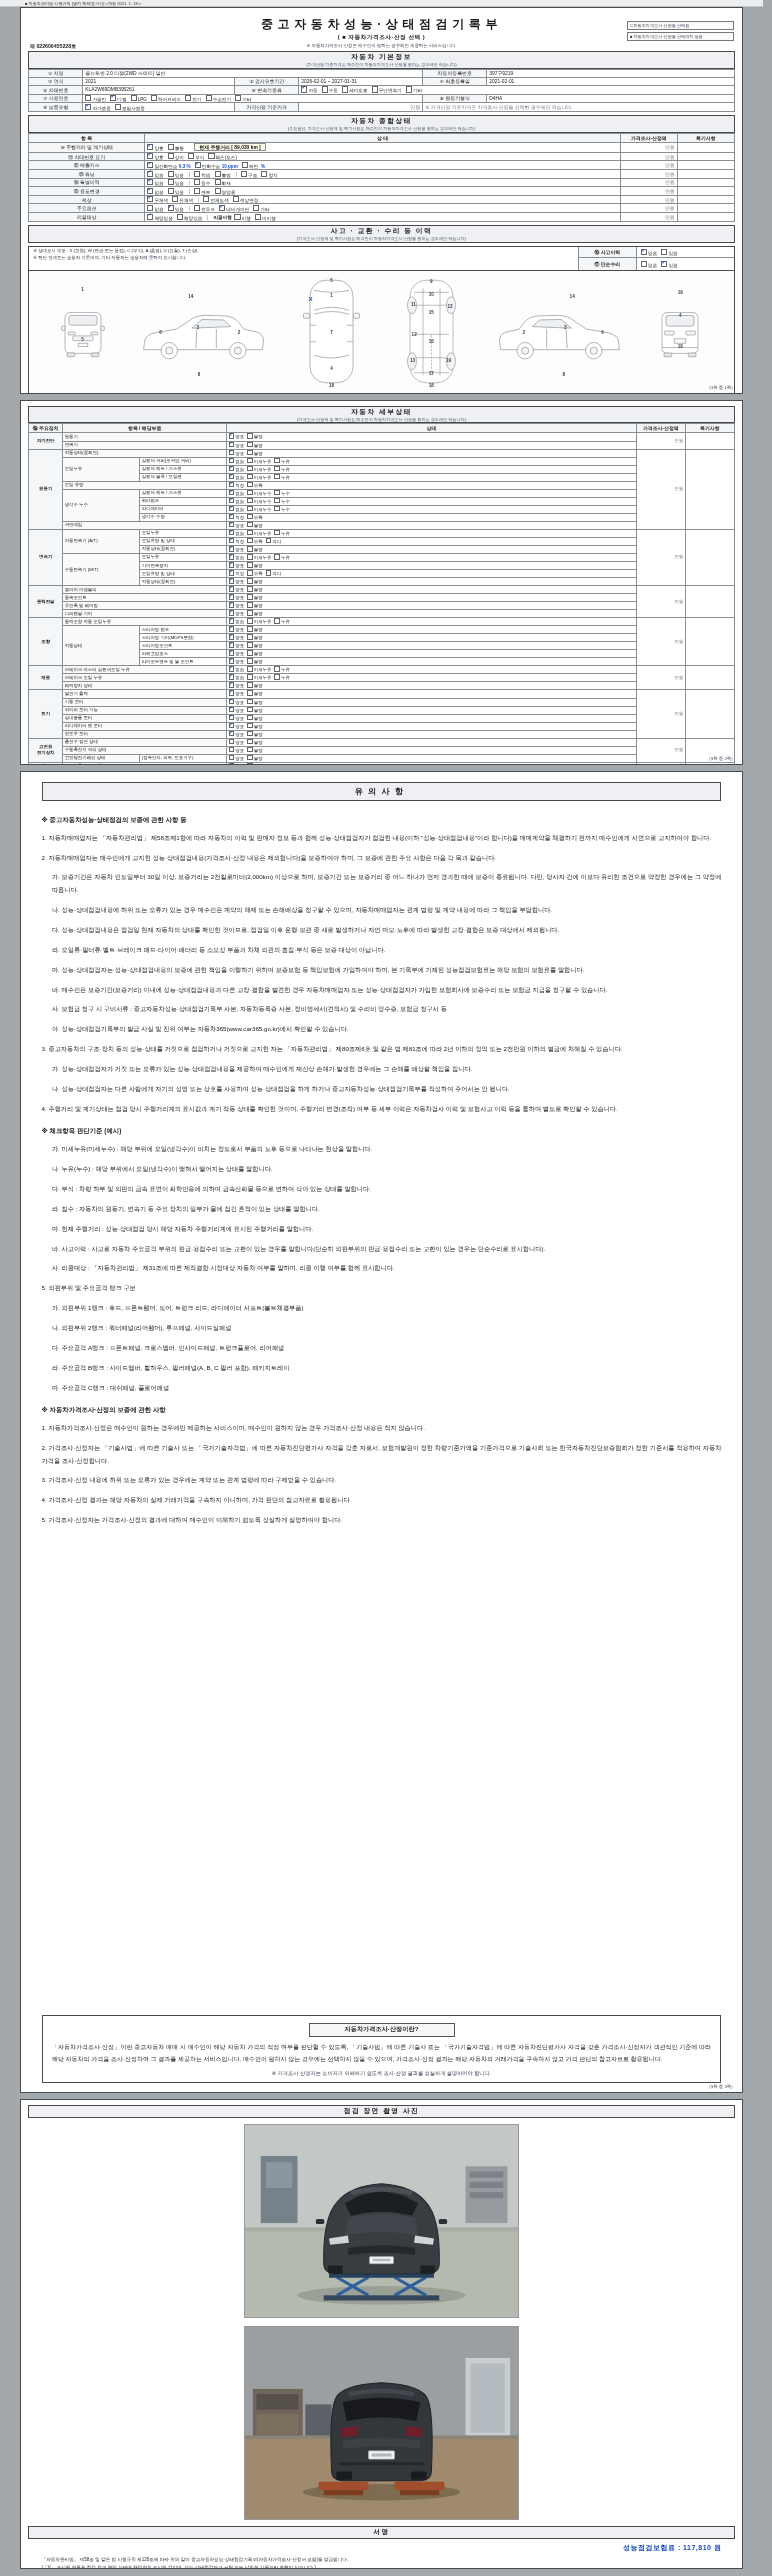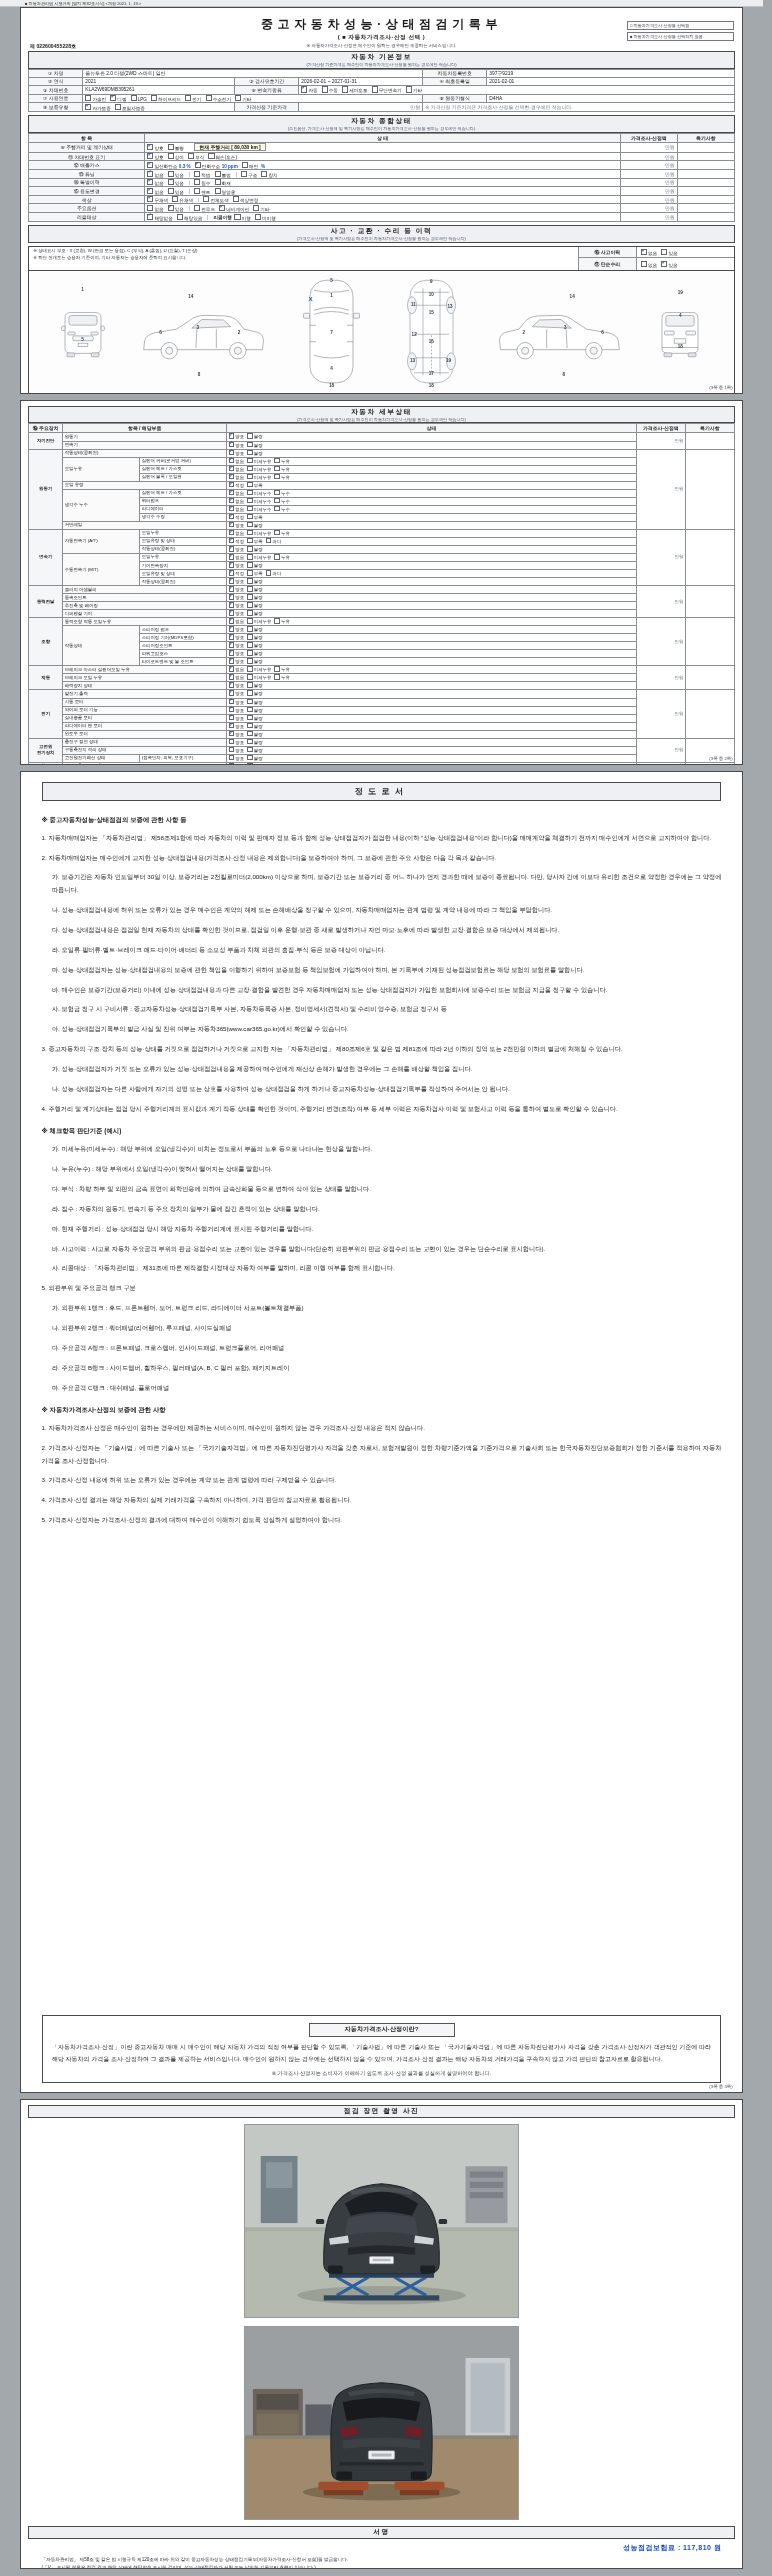--- a/index.html
+++ b/index.html
@@ -651,21 +651,21 @@
         </tbody>
     </table>
 
     <div class="marker">(3쪽 중 2쪽)</div>
   </section>
 
   <div class="pgap"></div>
 
   <section class="page page3">
     <div class="notice-bar">
-      <span class="notice-title">정도로서</span>
+      <span class="notice-title">유의사항</span>
     </div>
     <div class="notice-body" id="notice-body">
         <div class="not-h">※ 중고자동차성능·상태점검의 보증에 관한 사항 등</div>
         <p class="not-p">1. 자동차매매업자는 「자동차관리법」 제58조제1항에 따라 자동차의 이력 및 판매자 정보 등과 함께 성능·상태점검자가 점검한 내용(이하 "성능·상태점검내용"이라 합니다)을 매매계약을 체결하기 전까지 매수인에게 서면으로 고지하여야 합니다.</p>
         <p class="not-p">2. 자동차매매업자는 매수인에게 고지한 성능·상태점검내용(가격조사·산정 내용은 제외합니다)을 보증하여야 하며, 그 보증에 관한 주요 사항은 다음 각 목과 같습니다.</p>
         <p class="not-p sub">가. 보증기간은 자동차 인도일부터 30일 이상, 보증거리는 2천킬로미터(2,000km) 이상으로 하며, 보증기간 또는 보증거리 중 어느 하나가 먼저 경과한 때에 보증이 종료됩니다. 다만, 당사자 간에 이보다 유리한 조건으로 약정한 경우에는 그 약정에 따릅니다.</p>
         <p class="not-p sub">나. 성능·상태점검내용에 허위 또는 오류가 있는 경우 매수인은 계약의 해제 또는 손해배상을 청구할 수 있으며, 자동차매매업자는 관계 법령 및 계약 내용에 따라 그 책임을 부담합니다.</p>
         <p class="not-p sub">다. 성능·상태점검내용은 점검일 현재 자동차의 상태를 확인한 것이므로, 점검일 이후 운행·보관 중 새로 발생하거나 자연 마모·노후에 따라 발생한 고장·결함은 보증 대상에서 제외됩니다.</p>
         <p class="not-p sub">라. 오일류·필터류·벨트·브레이크 패드·타이어·배터리 등 소모성 부품과 차체 외관의 흠집·부식 등은 보증 대상이 아닙니다.</p>
         <p class="not-p sub">마. 성능·상태점검자는 성능·상태점검내용의 보증에 관한 책임을 이행하기 위하여 보증보험 등 책임보험에 가입하여야 하며, 본 기록부에 기재된 성능점검보험료는 해당 보험의 보험료를 말합니다.</p>

